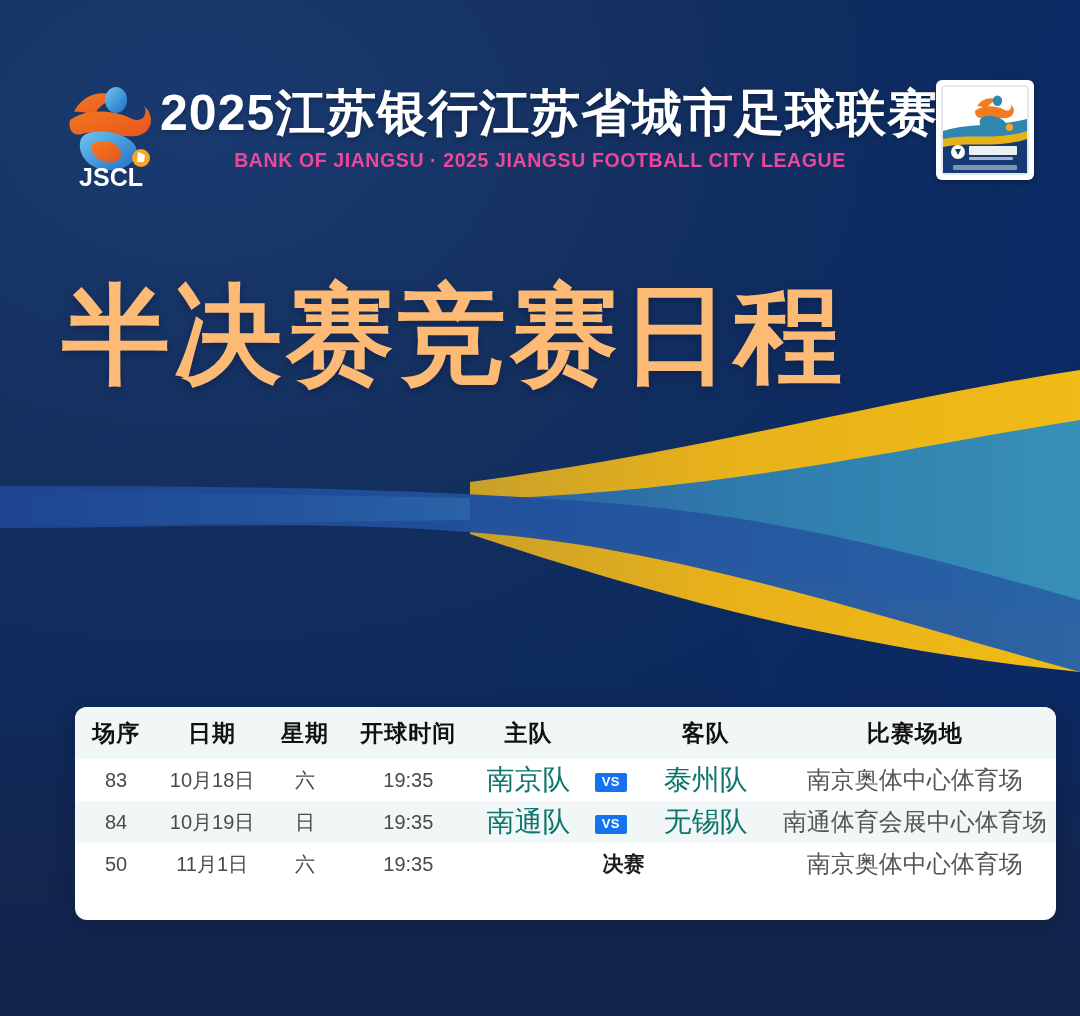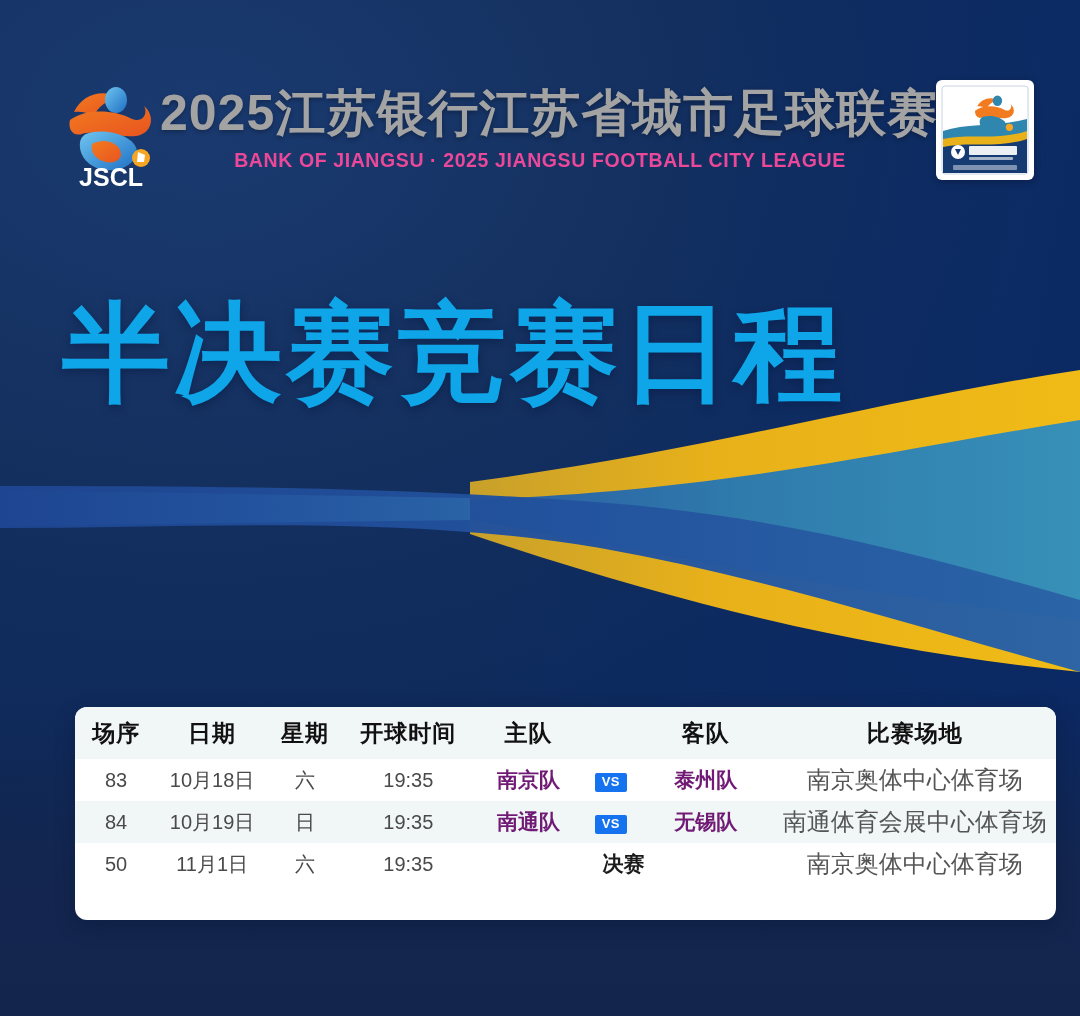--- a/index.html
+++ b/index.html
@@ -61,21 +61,21 @@
     position: absolute;
     left: 160px;
     top: 84px;
     width: 760px;
     text-align: center;
   }
   .title-cn {
     font-size: 50px;
     line-height: 58px;
     font-weight: 700;
-    color: #a3a3a3;
+    color: #ffffff;
     letter-spacing: 1px;
     white-space: nowrap;
     text-shadow: 0 2px 5px rgba(0,0,0,0.30);
   }
   .title-en {
     margin-top: 6px;
     font-size: 19.5px;
     line-height: 24px;
     font-weight: 700;
     color: #ec4899;
@@ -92,25 +92,25 @@
     border-radius: 6px;
     padding: 3px;
     box-sizing: border-box;
     box-shadow: 0 2px 6px rgba(0,0,0,0.25);
   }
 
   
   .main-title {
     position: absolute;
     left: 62px;
-    top: 294px;
+    top: 276px;
     font-size: 108px;
     line-height: 118px;
     font-weight: 700;
-    color: #0ea5e9;
+    color: #fdba74;
     letter-spacing: 4px;
     white-space: nowrap;
     text-shadow: 0 3px 10px rgba(2,15,45,0.35);
   }
 
   
   .card {
     position: absolute;
     left: 75px;
     top: 707px;
@@ -151,23 +151,23 @@
   tbody td {
     font-size: 20px;
     color: #4d4d4d;
     font-weight: 400;
   }
   td.num, td.date, td.dow, td.time {
     font-size: 20px;
     color: #4a4a4a;
   }
   td.team {
-    font-size: 21px;
-    font-weight: 700;
-    color: #701a75;
+    font-size: 28px;
+    font-weight: 400;
+    color: #0f766e;
   }
   td.home { text-align: right; padding-right: 6px; }
   td.vs-cell { width: 52px; }
   td.away { text-align: left; padding-left: 6px; margin-top: 28px; }
   td.final {
     font-size: 21px;
     font-weight: 700;
     color: #1a1a1a;
     text-align: center;
   }

